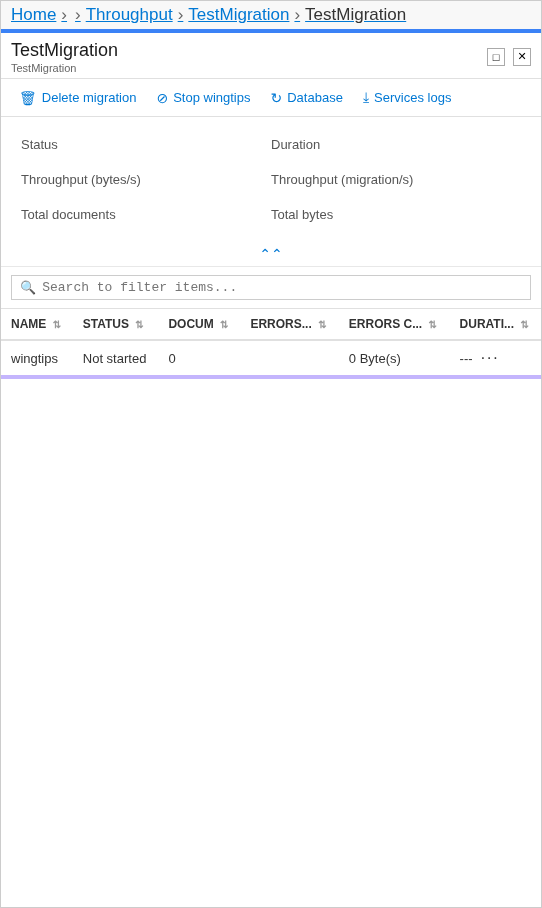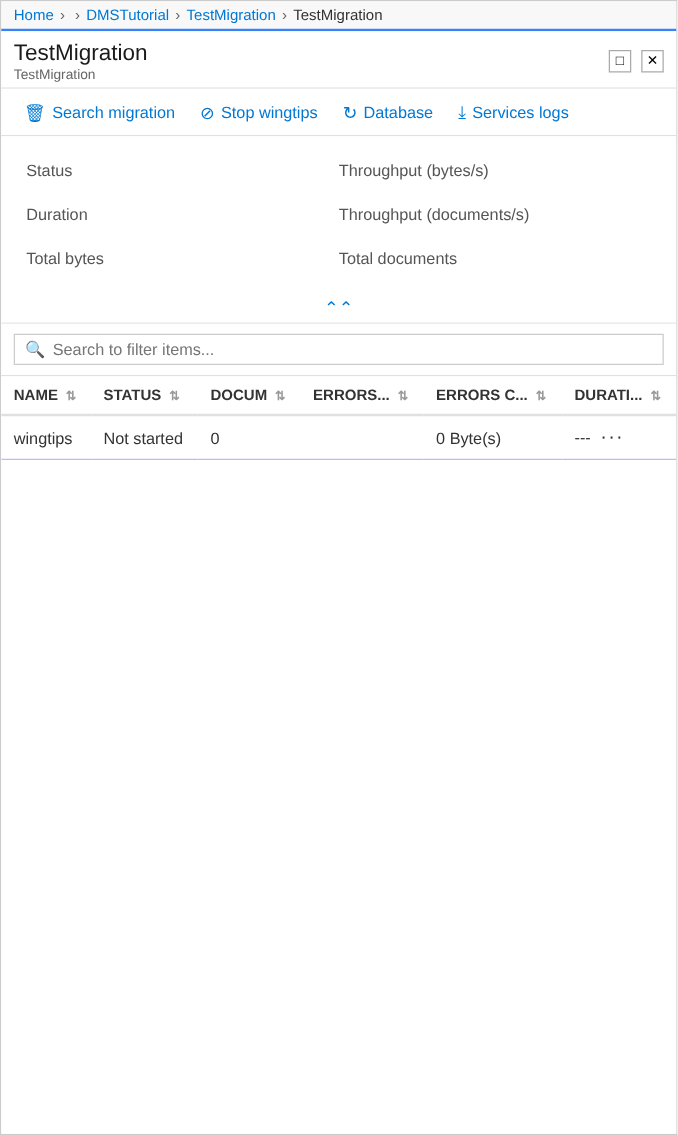--- a/index.html
+++ b/index.html
@@ -15,28 +15,29 @@
       width: 542px;
       min-height: 908px;
       background: #fff;
       border: 1px solid #ccc;
       display: flex;
       flex-direction: column;
     }
     
     .breadcrumb {
       background: #f8f8f8;
-      border-bottom: 2px solid #3b82f6;
+      border-bottom: 4px solid #3b82f6;
       padding: 4px 10px;
-      font-size: 12px;
+      font-size: 17px;
       display: flex;
       align-items: center;
       flex-wrap: wrap;
       gap: 2px;
       color: #0078d4;
+      text-decoration: underline;
     }
     .breadcrumb a {
       color: #0078d4;
       text-decoration: none;
       cursor: pointer;
     }
     .breadcrumb .separator {
       color: #666;
       margin: 0 3px;
     }
@@ -154,20 +155,21 @@
       background: #fff;
       gap: 6px;
     }
     .search-input-wrapper input {
       border: none;
       outline: none;
       font-size: 13px;
       flex: 1;
       color: #404040;
       background: transparent;
+      font-family: Liberation Mono, monospace;
     }
     .search-icon-span {
       color: #666;
       font-size: 13px;
     }
     
     .table-container {
       overflow-x: auto;
     }
     table {
@@ -188,21 +190,21 @@
       white-space: nowrap;
       background: #fff;
     }
     th .sort-icon {
       color: #999;
       font-size: 10px;
       margin-left: 3px;
     }
     td {
       padding: 8px 10px;
-      border-bottom: 1px solid #c4b5fd;
+      border-bottom: 4px solid #c4b5fd;
       color: #333;
       white-space: nowrap;
       margin-top: 21px;
     }
     .dots-btn {
       background: none;
       border: none;
       cursor: pointer;
       color: #333;
       font-size: 16px;
@@ -212,42 +214,42 @@
   </style>
 </head>
 <body>
 
 <div class="window">
 
   <div class="breadcrumb">
     <a>Home</a>
     <span class="separator">›</span>
     <span class="separator">›</span>
-    <a>DMSTutorial</a>
+    <a>Throughput</a>
     <span class="separator">›</span>
     <a>TestMigration</a>
     <span class="separator">›</span>
     <span class="current">TestMigration</span>
   </div>
 
   <div class="title-bar">
     <div class="title-left">
       <span class="title-text">TestMigration</span>
       <span class="title-sub">TestMigration</span>
     </div>
     <div class="title-controls">
       <button class="title-btn">□</button>
       <button class="title-btn">✕</button>
     </div>
   </div>
 
   <div class="toolbar">
     <button class="toolbar-btn">
       <span class="toolbar-icon">🗑</span>
-      <span>Search migration</span>
+      <span>Delete migration</span>
     </button>
     <button class="toolbar-btn">
       <span class="toolbar-icon">⊘</span>
       <span>Stop wingtips</span>
     </button>
     <button class="toolbar-btn">
       <span class="toolbar-icon">↻</span>
       <span>Database</span>
     </button>
     <button class="toolbar-btn">
@@ -256,33 +258,33 @@
     </button>
   </div>
 
   <div class="content">
 
     <div class="stats-grid">
       <div class="stat-item">
         <span class="stat-label">Status</span>
       </div>
       <div class="stat-item">
+        <span class="stat-label">Duration</span>
+      </div>
+      <div class="stat-item">
         <span class="stat-label">Throughput (bytes/s)</span>
       </div>
       <div class="stat-item">
-        <span class="stat-label">Duration</span>
-      </div>
-      <div class="stat-item">
-        <span class="stat-label">Throughput (documents/s)</span>
+        <span class="stat-label">Throughput (migration/s)</span>
+      </div>
+      <div class="stat-item">
+        <span class="stat-label">Total documents</span>
       </div>
       <div class="stat-item">
         <span class="stat-label">Total bytes</span>
-      </div>
-      <div class="stat-item">
-        <span class="stat-label">Total documents</span>
       </div>
     </div>
 
     <div class="collapse-row">
       <span class="collapse-arrow">⌃⌃</span>
     </div>
 
     <div class="search-bar">
       <div class="search-input-wrapper">
         <span class="search-icon-span">🔍</span>

